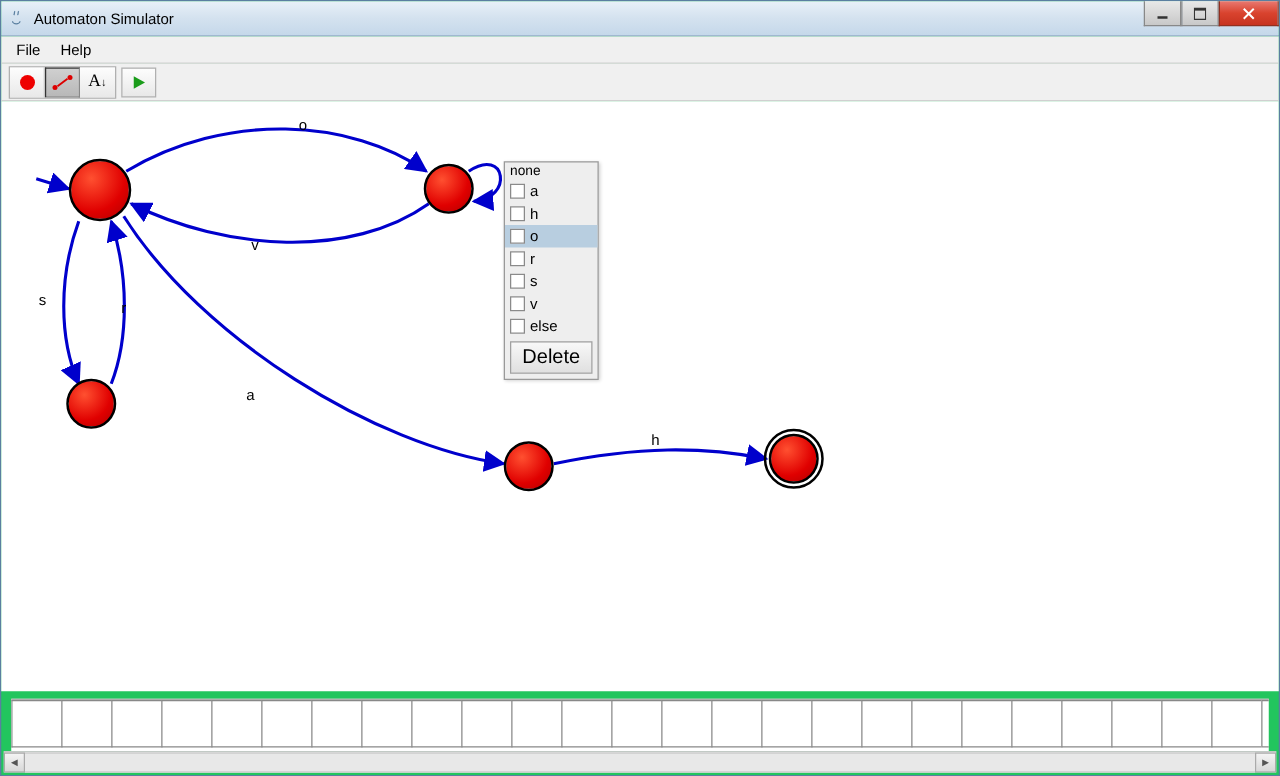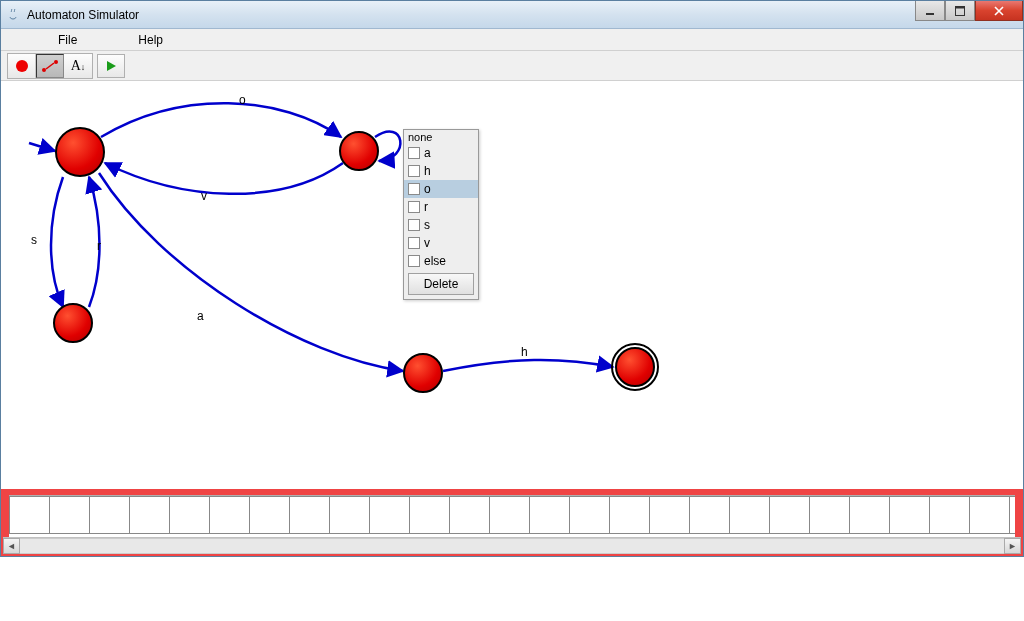--- a/index.html
+++ b/index.html
@@ -6,23 +6,23 @@
     body {
       font-family: "Segoe UI", Tahoma, sans-serif;
       font-size: 12px;
       background: #fff;
       overflow: hidden;
       width: 1024px;
       height: 621px;
     }
     .window {
       width: 1024px;
-      height: 557px;
+      height: 621px;
       border: 1px solid #5a7fa0;
-      background: #ef4444;
+      background: #22c55e;
       display: flex;
       flex-direction: column;
     }
     .titlebar {
       height: 28px;
       background: linear-gradient(to bottom, #e8f0f8 0%, #d4e2ef 50%, #c5d8ea 100%);
       border-bottom: 1px solid #a0b8d0;
       display: flex;
       align-items: center;
       padding: 0 4px;
@@ -67,21 +67,20 @@
       background: #f0f0f0;
       border-bottom: 1px solid #d0d0d0;
       display: flex;
       align-items: center;
       padding: 0 4px;
       font-size: 12px;
     }
     .menu-item {
       padding: 2px 8px;
       cursor: default;
-      margin-left: 45px;
     }
     .toolbar {
       height: 30px;
       background: #f0f0f0;
       border-bottom: 1px solid #d0d0d0;
       display: flex;
       align-items: center;
       padding: 2px 6px;
       gap: 4px;
     }
@@ -170,21 +169,21 @@
       background: #fff;
       display: inline-block;
     }
     .cm-delete-btn {
       width: calc(100% - 8px);
       margin: 3px 4px 4px 4px;
       padding: 3px 0;
       text-align: center;
       background: linear-gradient(to bottom,#f8f8f8,#e0e0e0);
       border: 1px solid #a0a0a0;
-      font-size: 12px;
+      font-size: 16px;
       cursor: pointer;
     }
     
     .tape-row {
       height: 42px;
       display: flex;
       border-top: 1px solid #b0b0b0;
       background: #fff;
       overflow: hidden;
       margin: 6px 8px 0 8px;

